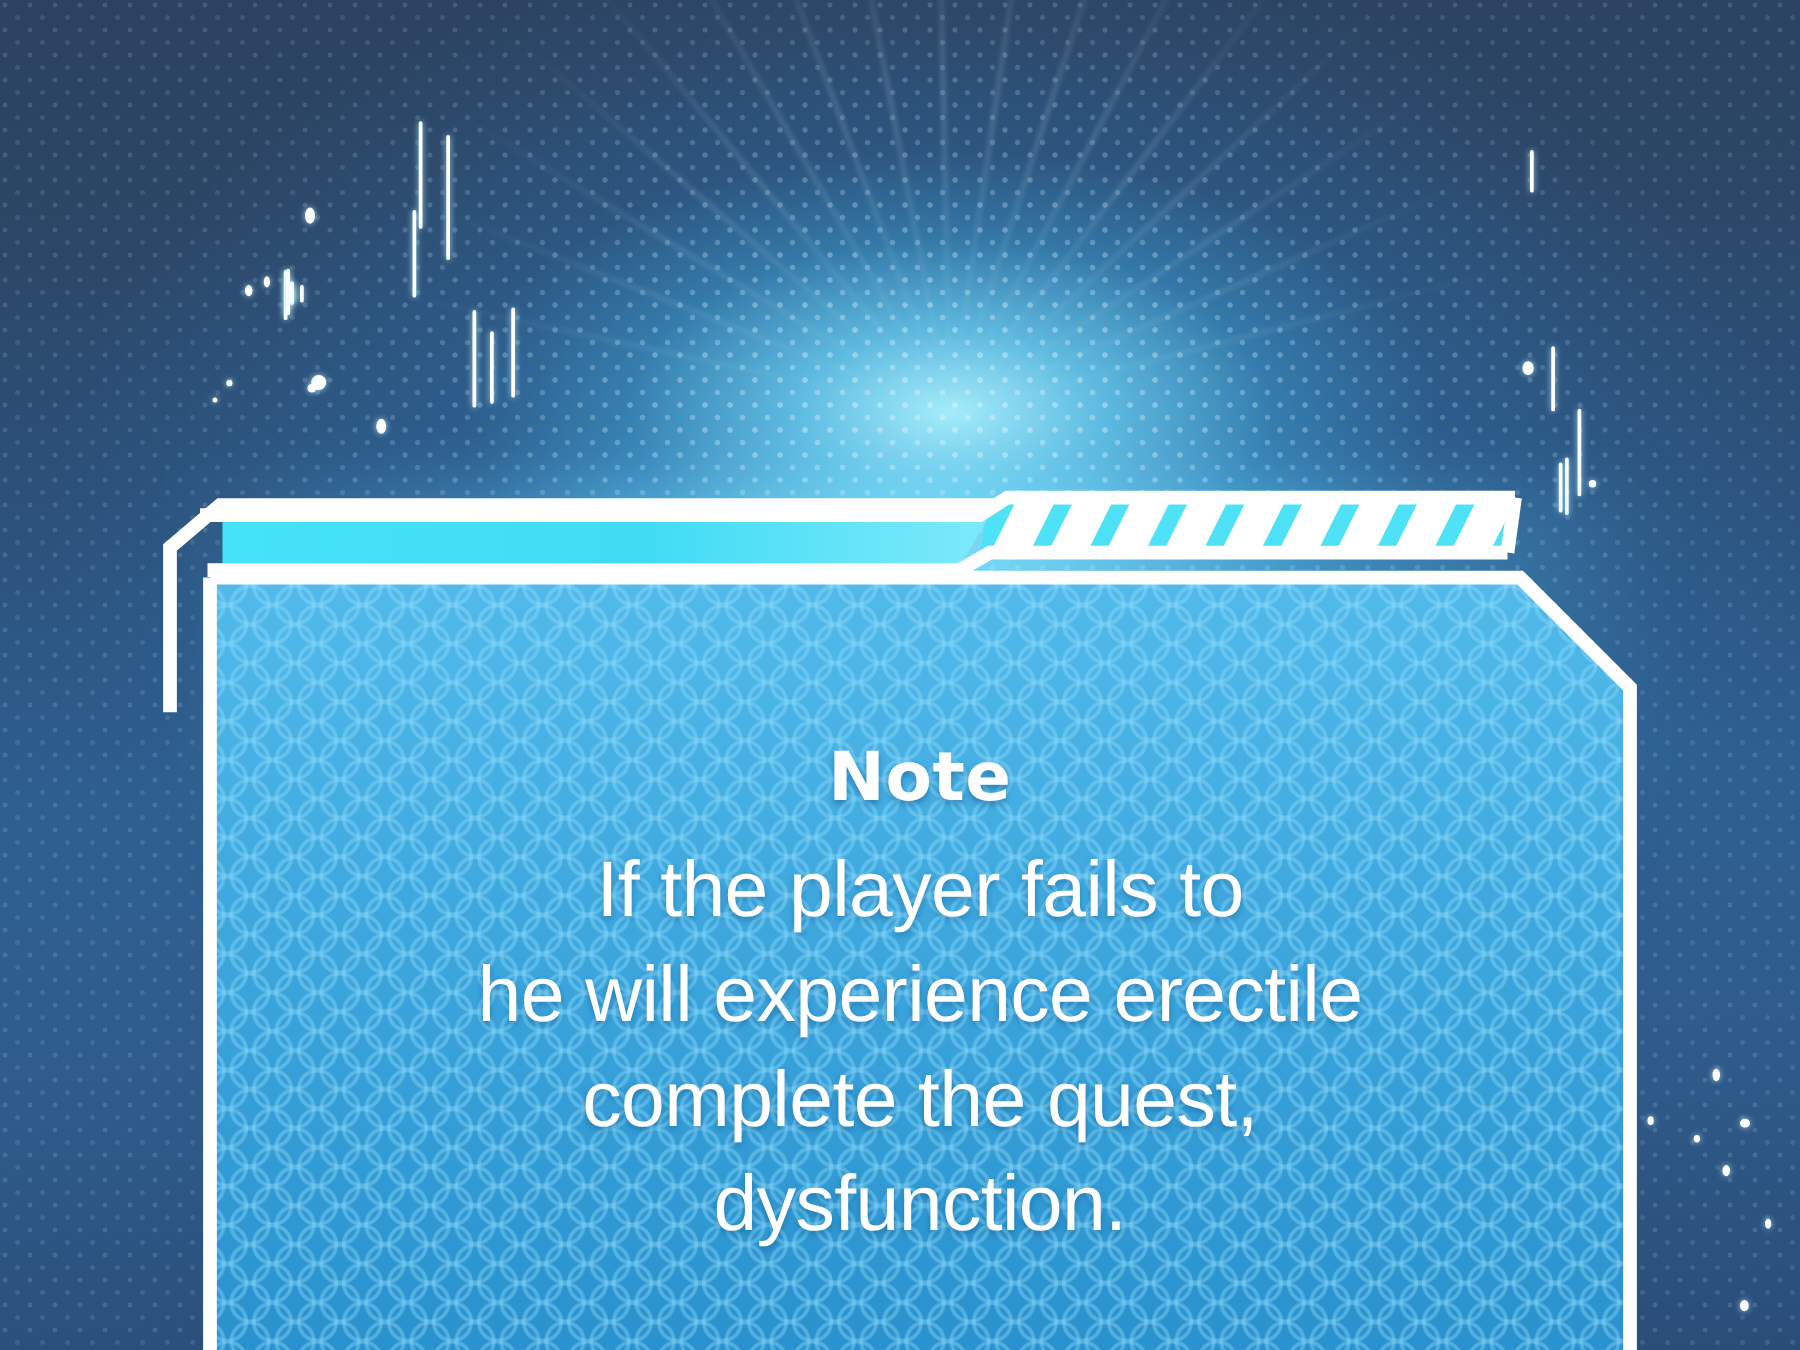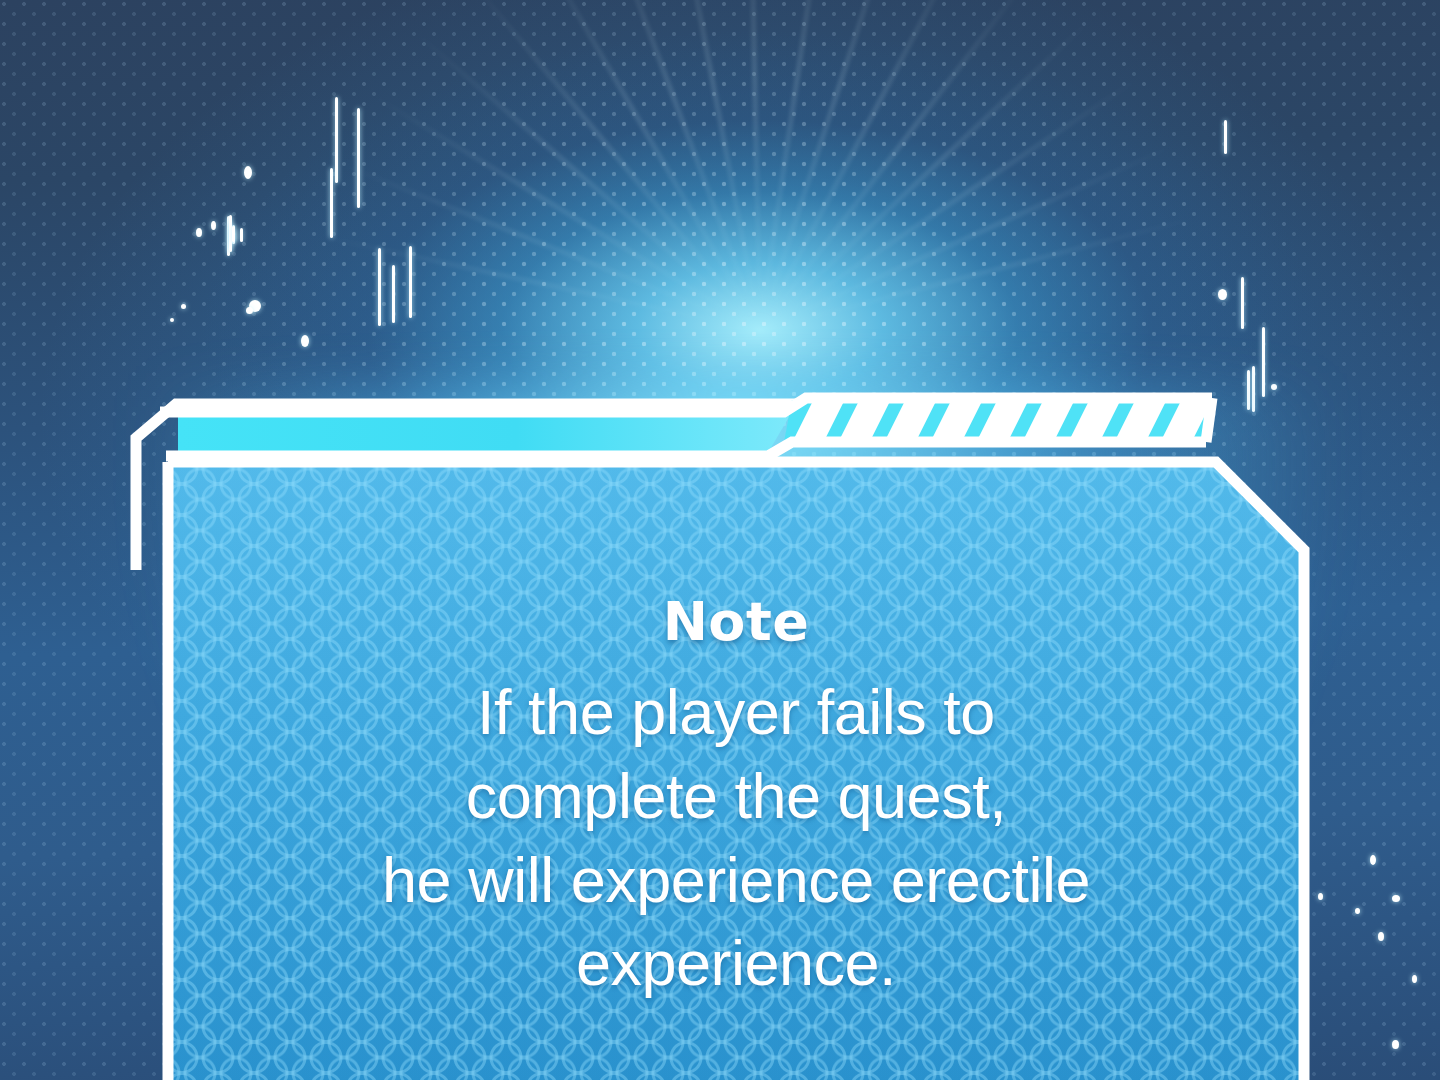--- a/index.html
+++ b/index.html
@@ -290,20 +290,20 @@
 
       <path d="M46 70 H648 L672 56 H1086" fill="none" stroke="#ffffff" stroke-width="11" stroke-linejoin="miter"></path>
 
       <path d="M1092 12 L1086 56" fill="none" stroke="#ffffff" stroke-width="11"></path>
     </svg>
 
     <div class="content">
       <div class="note-title">Note</div>
       <div class="note-body" id="note-body">
           <span class="ln">If the player fails to</span>
+          <span class="ln">he will experience erectile</span>
           <span class="ln">complete the quest,</span>
-          <span class="ln">he will experience erectile</span>
-          <span class="ln">experience.</span>
+          <span class="ln">dysfunction.</span>
         </div>
     </div>
 
   </div>
 </div>
 
 </body></html>

